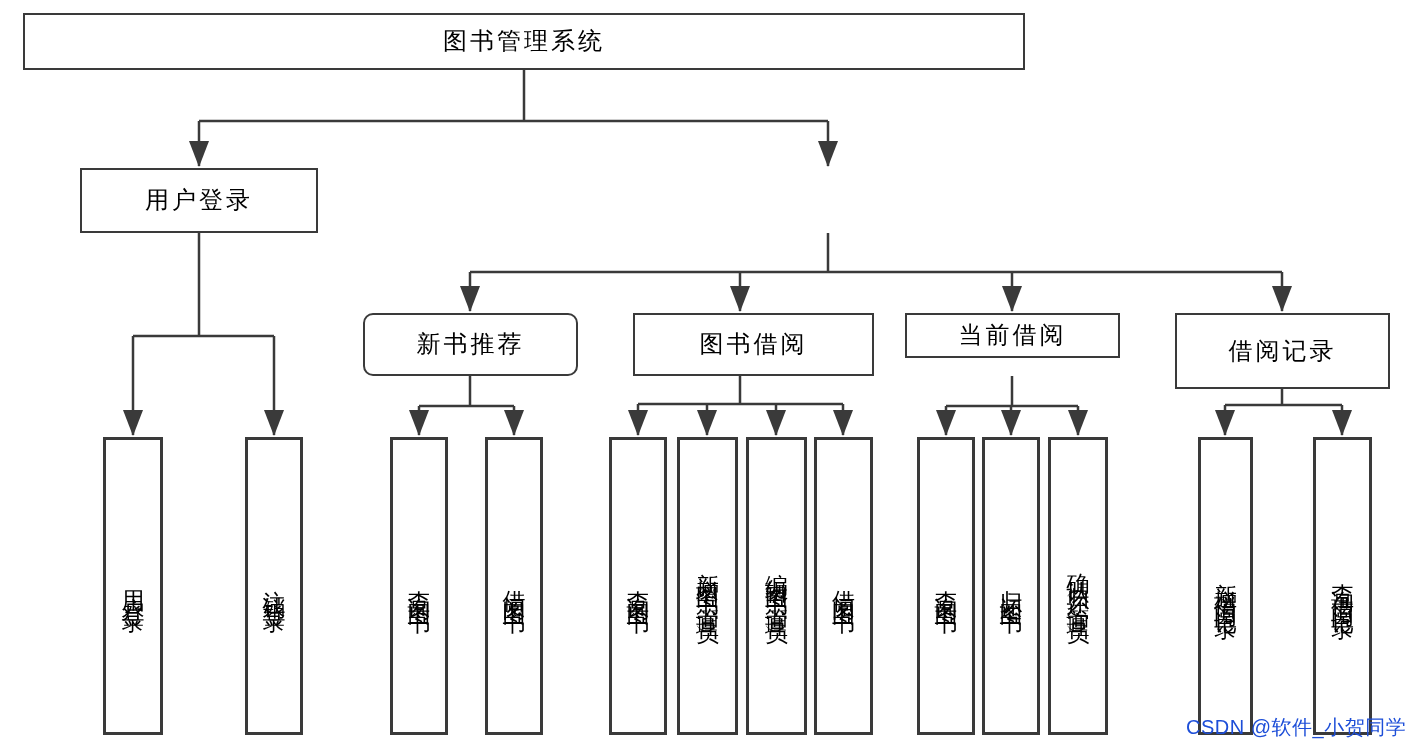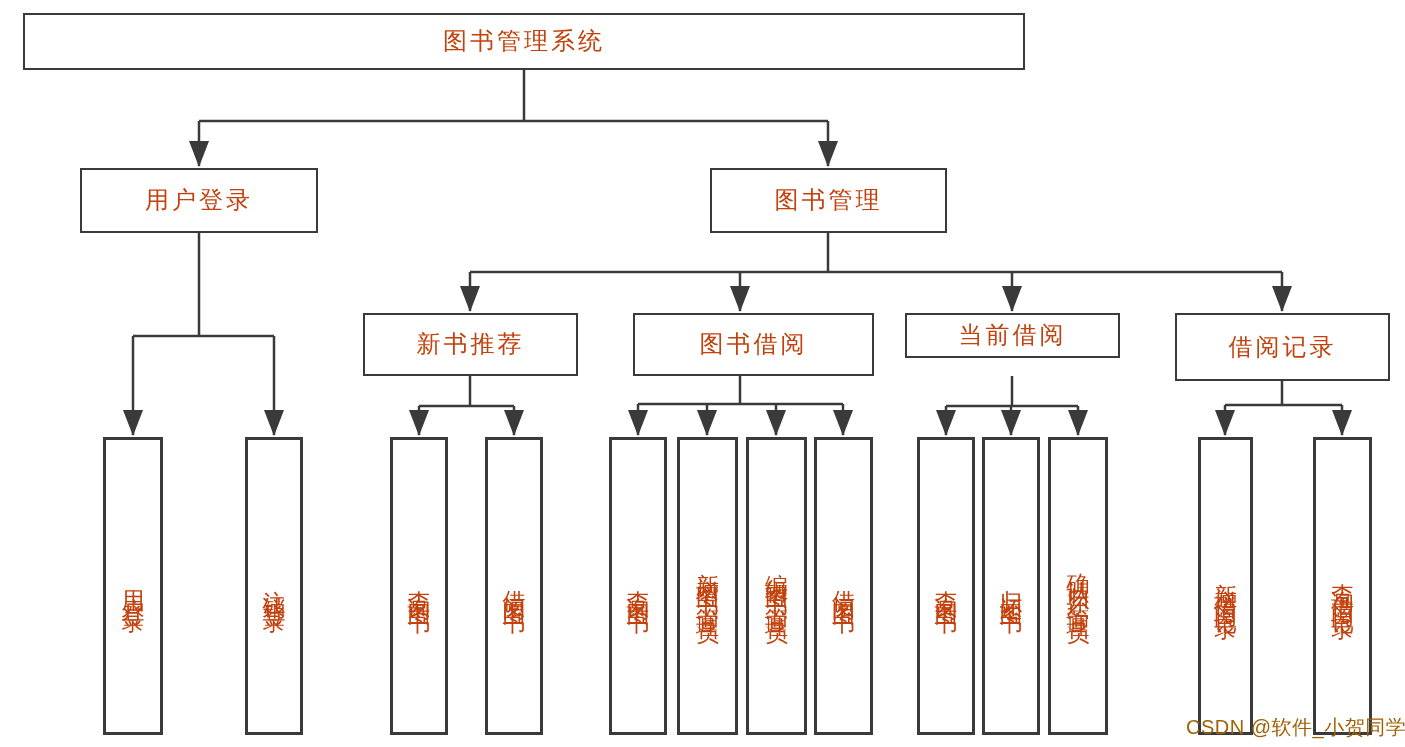--- a/index.html
+++ b/index.html
@@ -21,21 +21,21 @@
     z-index: 0;
   }
   .box {
     position: absolute;
     box-sizing: border-box;
     border: 2.5px solid #3a3a3a;
     background: #ffffff;
     display: flex;
     align-items: center;
     justify-content: center;
-    color: #c2410c;
+    color: #000000;
     font-size: 24px;
     letter-spacing: 3px;
     line-height: 1.2;
     z-index: 1;
     white-space: nowrap;
   }
   .leaf {
     border-width: 3px;
     writing-mode: vertical-rl;
     text-orientation: mixed;
@@ -44,21 +44,21 @@
     line-height: 1;
     white-space: normal;
   }
   .watermark {
     position: absolute;
     left: 1186px;
     top: 714px;
     z-index: 3;
     font-size: 20px;
     letter-spacing: 0.5px;
-    color: #a16207;
+    color: #1d4ed8;
     white-space: nowrap;
   }
 </style>
 </head>
 <body>
 
 <div id="stage">
 
   <svg id="wires" width="1405" height="747" viewBox="0 0 1405 747">
     <defs>
@@ -99,26 +99,25 @@
 
       <path d="M1282,376 V405 M1225,405 H1342"></path>
       <line x1="1225" y1="405" x2="1225" y2="435" marker-end="url(#arrow)"></line>
       <line x1="1342" y1="405" x2="1342" y2="435" marker-end="url(#arrow)"></line>
     </g>
   </svg>
 
   <div class="box" style="left:23px; top:13px; width:1002px; height:57px;">图书管理系统</div>
 
   <div class="box" style="left:80px; top:168px; width:238px; height:65px;">用户登录</div>
-  <div class="box" style="left:710px; top:168px; width:237px; height:65px;">图书管理</div>
 
-  <div class="box" style="left:363px; top:313px; width:215px; height:63px;">新书推荐</div>
+  <div class="box" style="left:363px; top:313px; width:215px; height:63px;border-radius:10px;">新书推荐</div>
   <div class="box" style="left:633px; top:313px; width:241px; height:63px;">图书借阅</div>
   <div class="box" style="left:905px; top:313px; width:215px; height:45px;">当前借阅</div>
-  <div class="box" style="left:1175px; top:313px; width:215px; height:68px;">借阅记录</div>
+  <div class="box" style="left:1175px; top:313px; width:215px; height:76px;">借阅记录</div>
 
   <div class="box leaf" style="left:103px; top:437px; width:60px; height:298px;">用户登录</div>
   <div class="box leaf" style="left:245px; top:437px; width:58px; height:298px;">注销登录</div>
 
   <div class="box leaf" style="left:390px; top:437px; width:58px; height:298px;">查询图书</div>
   <div class="box leaf" style="left:485px; top:437px; width:58px; height:298px;">借阅图书</div>
 
   <div class="box leaf" style="left:609px; top:437px; width:58px; height:298px;">查询图书</div>
   <div class="box leaf" style="left:677px; top:437px; width:61px; height:298px;">新增图书（管理员）</div>
   <div class="box leaf" style="left:746px; top:437px; width:61px; height:298px;">编辑图书（管理员）</div>

